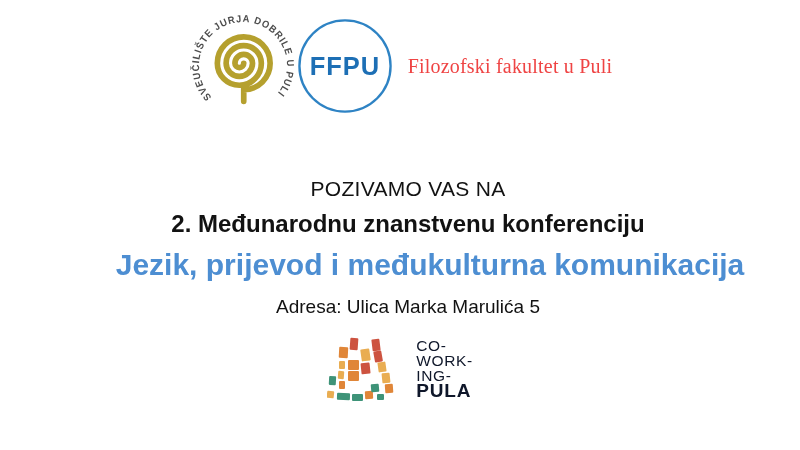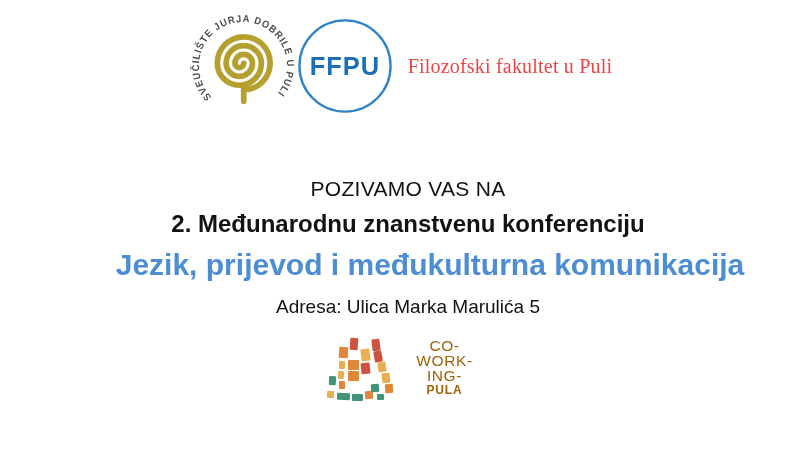--- a/index.html
+++ b/index.html
@@ -26,24 +26,24 @@
   .date{font-size:19px;font-weight:700;margin:0 0 9px;line-height:22px;}
   .opening{font-size:19px;font-weight:400;margin:0 0 9px;line-height:22px;}
   .address{font-size:19px;font-weight:400;margin:0;line-height:22px;}
   
   .coworking{
     position:absolute;top:337px;left:0;width:100%;
     display:flex;justify-content:center;align-items:flex-start;gap:9px;
   }
   .mosaic{width:80px;height:74px;flex:0 0 auto;}
   .cw-text{
-    text-align:center;color:#a16207;font-size:15.5px;line-height:15px;
+    text-align:left;color:#0f172a;font-size:15.5px;line-height:15px;
     letter-spacing:.6px;font-weight:400;padding-top:1px;
   }
-  .cw-text .cw-city{font-weight:700;font-size:12px;letter-spacing:.8px;}
+  .cw-text .cw-city{font-weight:700;font-size:19px;letter-spacing:.8px;}
 </style>
 </head>
 <body>
 
 <div class="poster">
 
   <div class="header">
 
     <svg class="uni-logo" viewBox="0 0 120 120" aria-hidden="true">
       <defs>

